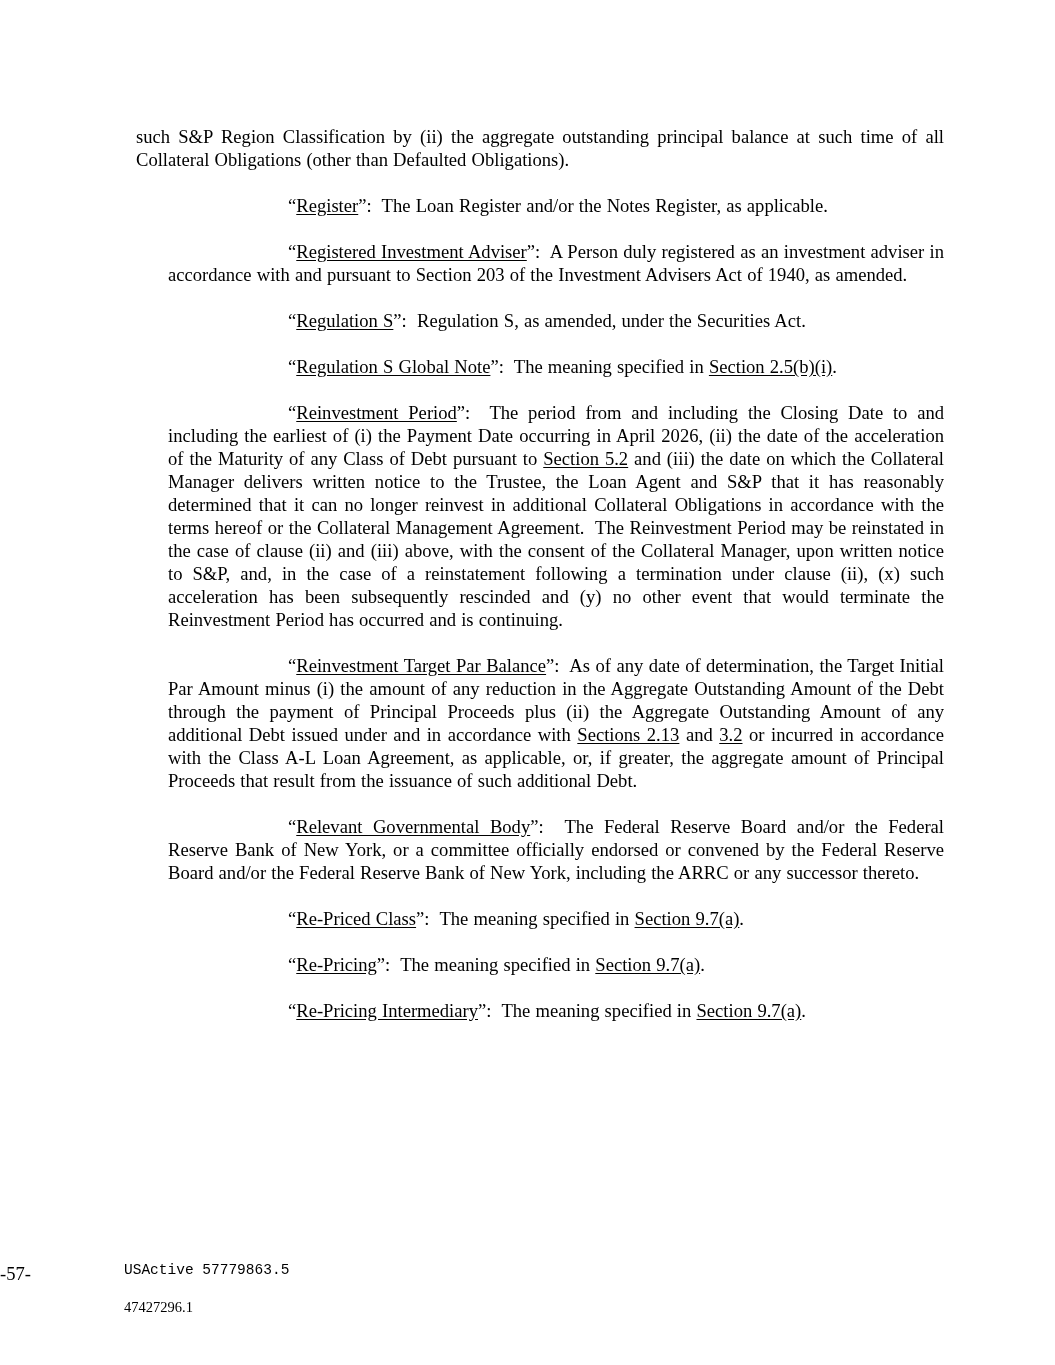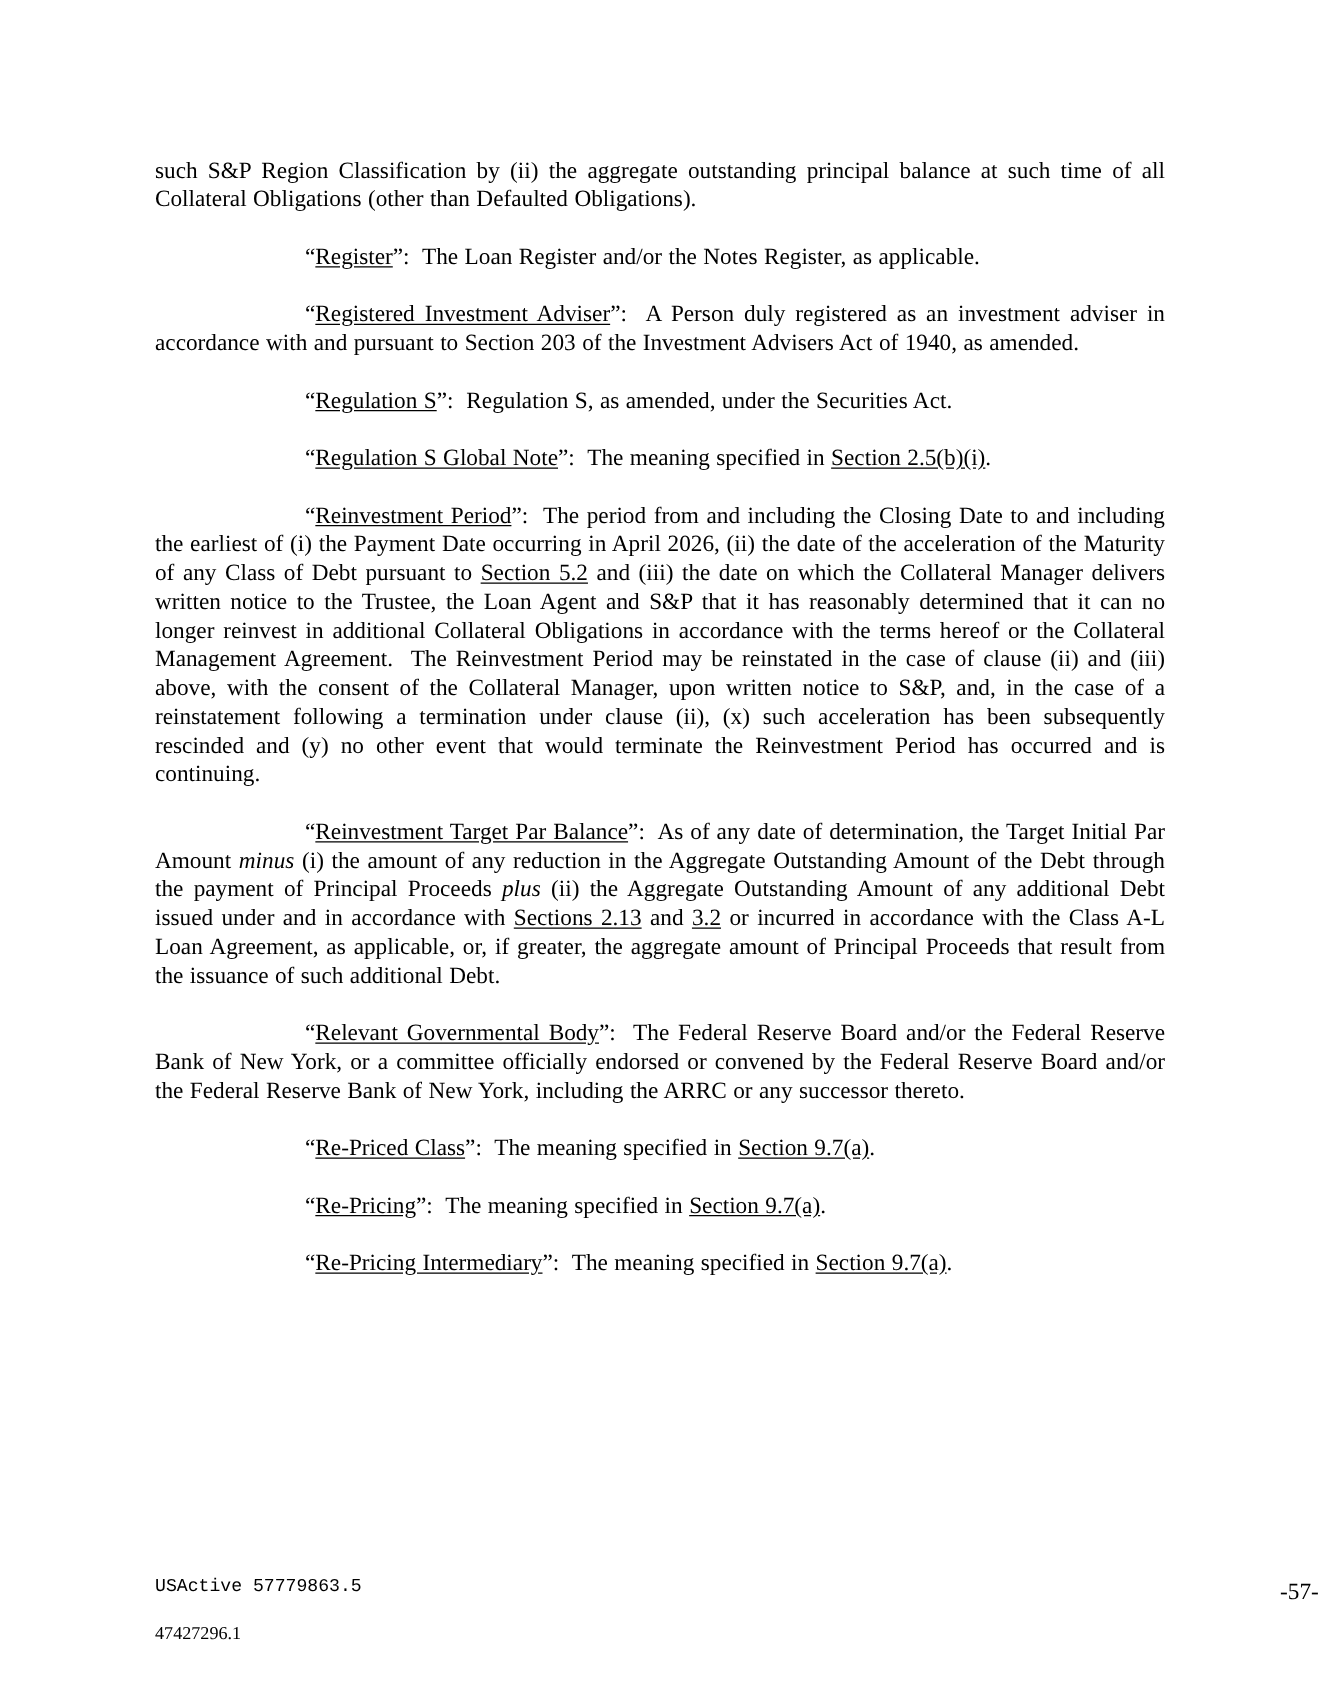--- a/index.html
+++ b/index.html
@@ -15,36 +15,37 @@
     color: #000000;
     overflow: hidden;
   }
   .page {
     position: absolute;
     inset: 0;
     background: #ffffff;
   }
   .content {
     position: absolute;
-    left: 124px;
+    left: 136px;
     top: 125px;
     width: 808px;
   }
   p.para {
     margin: 0 0 23px 0;
     font-size: 18.6px;
     line-height: 23px;
     text-align: justify;
     word-spacing: 0.5px;
   }
   p.para.indent {
     text-indent: 120px;
+    margin-left: 32px;
   }
   .u { text-decoration: underline; text-underline-offset: 2px; }
-  .i { font-style: italic; }
+  .i { }
   .footer {
     position: absolute;
     left: 0;
     top: 1262px;
     width: 1055px;
   }
   .footer-left {
     position: absolute;
     left: 124px;
     top: 0;
@@ -57,21 +58,21 @@
   .footer-line2 {
     font-family: "Liberation Serif", serif;
     font-size: 14.5px;
     line-height: 17px;
     margin-top: 20px;
   }
   .page-number {
     position: absolute;
     left: 0;
     width: 1055px;
-    text-align: right;
+    text-align: left;
     font-size: 18.6px;
     line-height: 23px;
   }
 </style>
 </head>
 <body>
 
 <div class="page">
 
   <div class="content">

